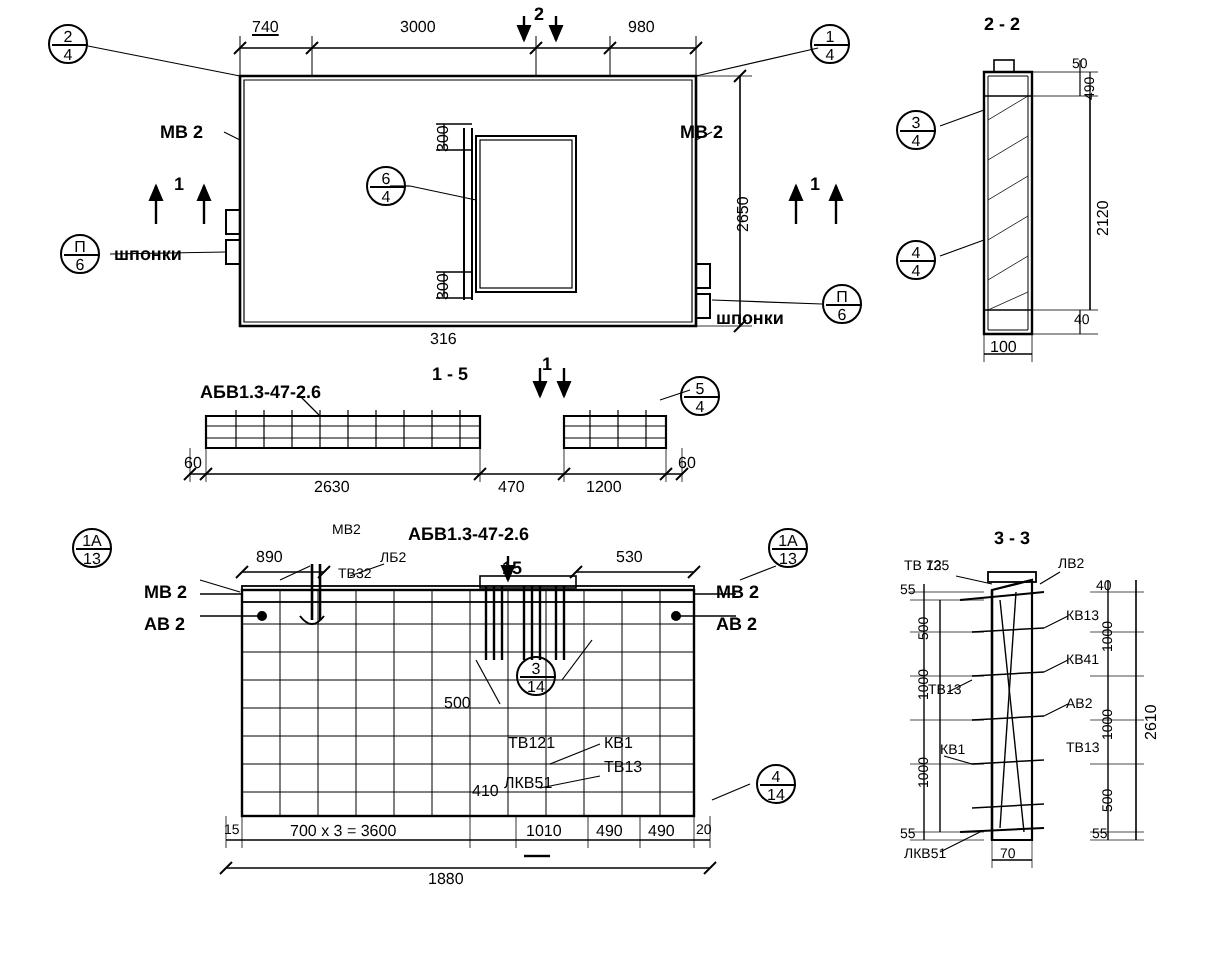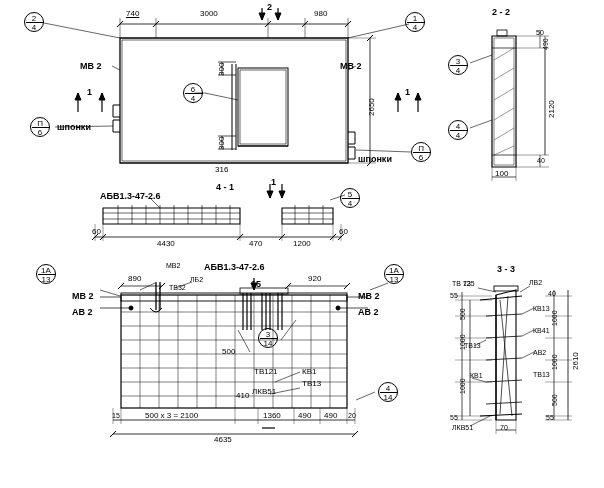--- a/index.html
+++ b/index.html
@@ -385,52 +385,52 @@
 <div class="lblb" style="left:405px;top:88px;">1</div>
 <div class="lblb" style="left:267px;top:3px;">2</div>
 
 <div class="lblb" style="left:492px;top:8px;">2 - 2</div>
 <div class="lbl7" style="left:536px;top:29px;">50</div>
 <div class="lbl7 vert" style="left:542px;top:50px;">490</div>
 <div class="lbl vert" style="left:548px;top:118px;">2120</div>
 <div class="lbl7" style="left:537px;top:157px;">40</div>
 <div class="lbl" style="left:495px;top:170px;">100</div>
 
-<div class="lblb" style="left:216px;top:183px;">4 - 1</div>
+<div class="lblb" style="left:216px;top:183px;">1 - 5</div>
 <div class="lblb" style="left:100px;top:192px;">АБВ1.3-47-2.6</div>
 <div class="lbl" style="left:92px;top:228px;">60</div>
-<div class="lbl" style="left:157px;top:240px;">4430</div>
+<div class="lbl" style="left:157px;top:240px;">2630</div>
 <div class="lbl" style="left:249px;top:240px;">470</div>
 <div class="lbl" style="left:293px;top:240px;text-align:right;">1200</div>
 <div class="lbl" style="left:339px;top:228px;">60</div>
 <div class="lblb" style="left:271px;top:178px;">1</div>
 
 <div class="lblb" style="left:204px;top:263px;">АБВ1.3-47-2.6</div>
 <div class="lbl" style="left:128px;top:275px;">890</div>
-<div class="lbl" style="left:308px;top:275px;">920</div>
+<div class="lbl" style="left:308px;top:275px;">530</div>
 <div class="lbl7" style="left:166px;top:262px;">МВ2</div>
 <div class="lbl7" style="left:169px;top:284px;">ТВ32</div>
 <div class="lbl7" style="left:190px;top:276px;">ЛБ2</div>
 <div class="lblb" style="left:72px;top:292px;">МВ 2</div>
 <div class="lblb" style="left:72px;top:308px;">АВ 2</div>
 <div class="lblb" style="left:358px;top:292px;">МВ 2</div>
 <div class="lblb" style="left:358px;top:308px;">АВ 2</div>
 <div class="lbl" style="left:222px;top:348px;">500</div>
 <div class="lbl" style="left:254px;top:368px;">ТВ121</div>
 <div class="lbl" style="left:302px;top:368px;">КВ1</div>
 <div class="lbl" style="left:302px;top:380px;">ТВ13</div>
 <div class="lbl" style="left:252px;top:388px;">ЛКВ51</div>
 <div class="lbl7" style="left:112px;top:412px;">15</div>
-<div class="lbl" style="left:145px;top:412px;">500 х 3 = 2100</div>
+<div class="lbl" style="left:145px;top:412px;">700 х 3 = 3600</div>
 <div class="lbl" style="left:236px;top:392px;">410</div>
-<div class="lbl" style="left:263px;top:412px;">1360</div>
+<div class="lbl" style="left:263px;top:412px;">1010</div>
 <div class="lbl" style="left:298px;top:412px;">490</div>
 <div class="lbl" style="left:324px;top:412px;">490</div>
 <div class="lbl7" style="left:348px;top:412px;">20</div>
-<div class="lbl" style="left:214px;top:436px;">4635</div>
+<div class="lbl" style="left:214px;top:436px;">1880</div>
 <div class="lblb" style="left:251px;top:280px;">15</div>
 
 <div class="lblb" style="left:497px;top:265px;">3 - 3</div>
 <div class="lbl7" style="left:452px;top:280px;">ТВ 72</div>
 <div class="lbl7" style="left:529px;top:279px;">ЛВ2</div>
 <div class="lbl7" style="left:533px;top:305px;">КВ13</div>
 <div class="lbl7" style="left:533px;top:327px;">КВ41</div>
 <div class="lbl7" style="left:533px;top:349px;">АВ2</div>
 <div class="lbl7" style="left:533px;top:371px;">ТВ13</div>
 <div class="lbl7" style="left:470px;top:372px;">КВ1</div>

